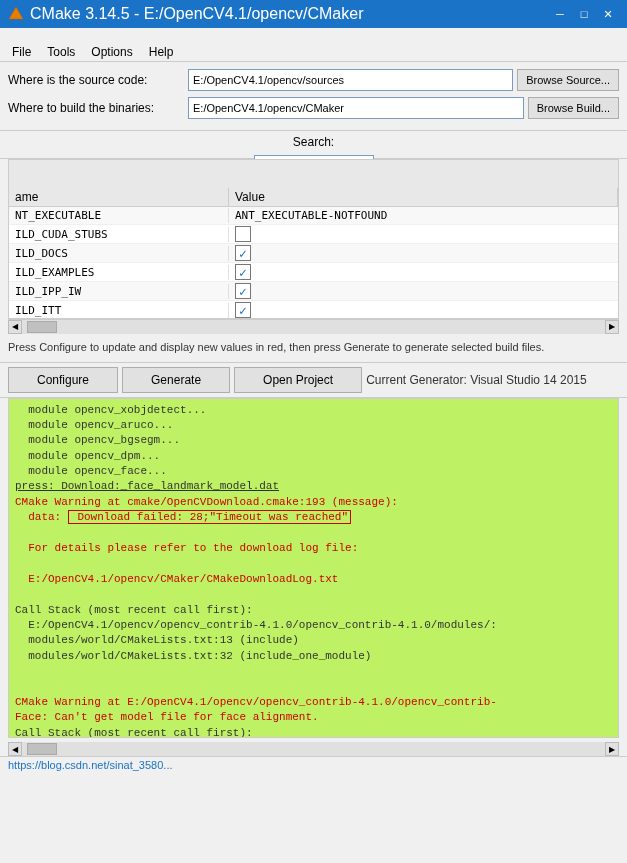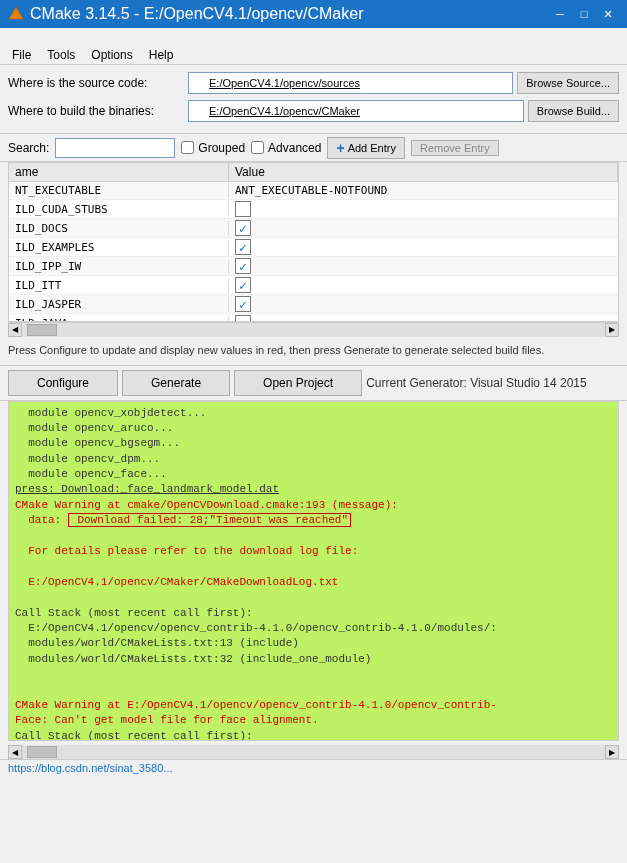--- a/index.html
+++ b/index.html
@@ -45,24 +45,24 @@
       font-size: 11px;
       display: flex;
       align-items: center;
       justify-content: center;
     }
 
     
     .menu-bar {
       background: #f0f0f0;
       display: flex;
-      padding: 18px 4px;
+      padding: 0 4px;
       border-bottom: 1px solid #ccc;
-      height: 22px;
-      align-items: flex-start;
+      height: 34px;
+      align-items: flex-end;
     }
     .menu-item {
       padding: 2px 8px;
       cursor: pointer;
       font-size: 12px;
     }
 
     
     .form-area {
       background: #f0f0f0;
@@ -77,24 +77,23 @@
     }
     .form-label {
       font-size: 12px;
       width: 180px;
       flex-shrink: 0;
     }
     .form-input {
       flex: 1;
       height: 22px;
       border: 1px solid #7a9cc4;
-      padding: 1px 20px;
+      padding: 1px 4px;
       font-size: 11px;
       background: white;
-      text-decoration: underline;
     }
     .form-btn {
       margin-left: 4px;
       height: 22px;
       padding: 0 8px;
       font-size: 11px;
       background: #e1e1e1;
       border: 1px solid #adadad;
       cursor: pointer;
       white-space: nowrap;
@@ -102,20 +101,21 @@
 
     
     .search-row {
       display: flex;
       align-items: center;
       padding: 4px 8px;
       background: #f0f0f0;
       border-bottom: 1px solid #ccc;
       gap: 6px;
       height: 28px;
+      flex-direction: column;
     }
     .search-label { font-size: 12px; }
     .search-input {
       height: 20px;
       border: 1px solid #7a9cc4;
       padding: 1px 4px;
       font-size: 11px;
       width: 120px;
       background: white;
     }
@@ -163,20 +163,21 @@
       border-bottom: 1px solid #ccc;
       position: sticky;
       top: 0;
       z-index: 1;
     }
     .table-header-cell {
       padding: 2px 6px;
       font-size: 12px;
       font-weight: normal;
       border-right: 1px solid #ccc;
+      margin-top: 28px;
     }
     .col-name { width: 220px; }
     .col-value { flex: 1; }
     .table-row {
       display: flex;
       border-bottom: 1px solid #f0f0f0;
       min-height: 18px;
       align-items: center;
     }
     .table-row:nth-child(even) { background: #f8f8f8; }

